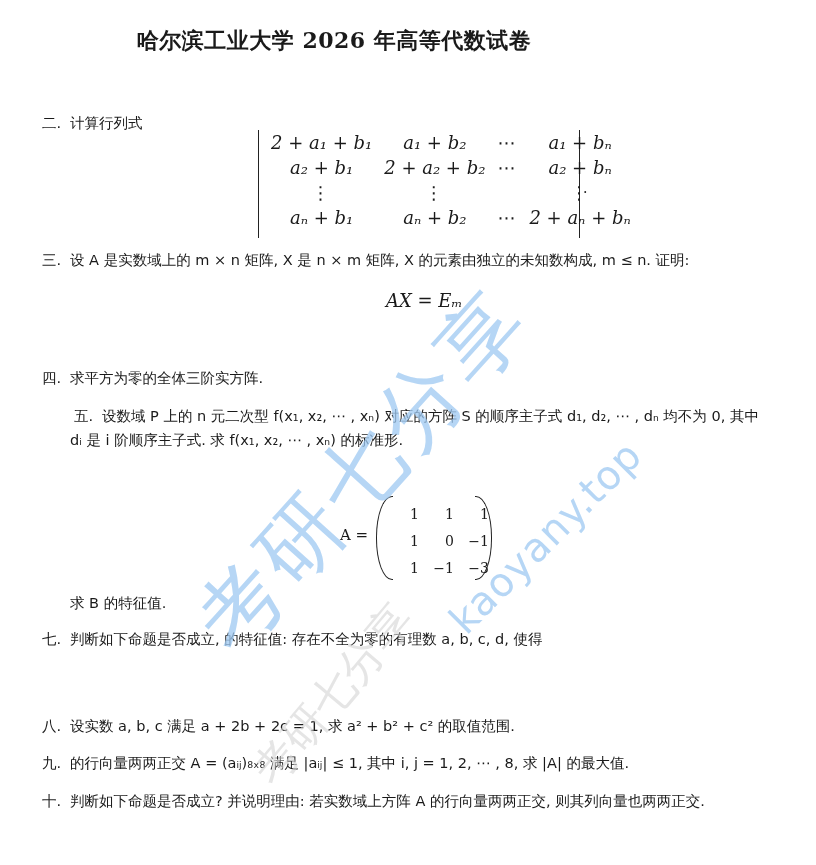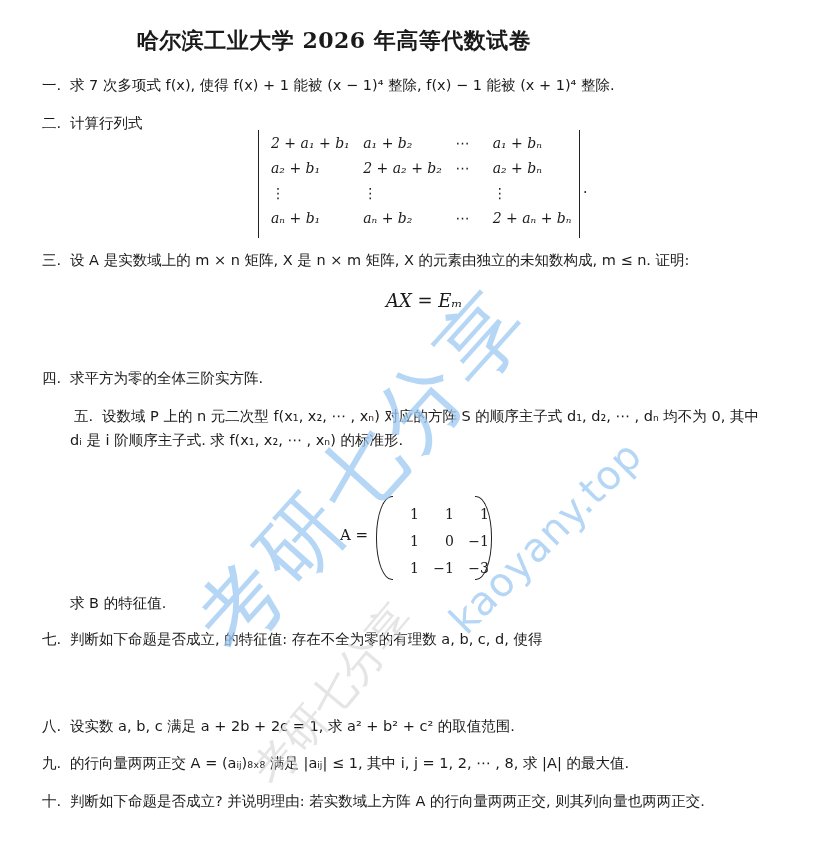--- a/index.html
+++ b/index.html
@@ -21,22 +21,22 @@
   }
   .q .num { display: inline-block; width: 28px; }
   .q .body { }
   .indent { position: absolute; font-size: 14.5px; line-height: 22px; font-family: "DejaVu Sans", sans-serif; white-space: nowrap; }
   .det {
     position: absolute; left: 258px; top: 130px; width: 320px; height: 108px;
     border-left: 1.5px solid #222; border-right: 1.5px solid #222;
   }
   .det table { border-collapse: collapse; margin-left: 6px; }
   .det td {
-    font-family: "DejaVu Serif", serif; font-style: italic; font-size: 14px;
-    text-align: left; height: 25px; padding: 0 6px; white-space: nowrap;
+    font-family: "DejaVu Serif", serif; font-style: italic; font-size: 18px;
+    text-align: center; height: 25px; padding: 0 6px; white-space: nowrap;
   }
   .det td.dots { font-style: normal; letter-spacing: 2px; }
   .det-dot { position: absolute; left: 583px; top: 180px; font-size: 14px; }
   .eq {
     position: absolute; font-family: "DejaVu Serif", serif; font-style: italic; font-size: 18px;
     white-space: nowrap;
   }
   .matA { position: absolute; left: 340px; top: 496px; width: 160px; height: 84px; }
   .matA .lbl { position: absolute; left: 0; top: 30px; font-family: "DejaVu Serif", serif; font-size: 15px; }
   .matA .paren {
@@ -55,23 +55,20 @@
 </style>
 </head>
 <body>
 
 <div class="page">
 
   <div class="title">
     <span>哈尔滨工业大学 </span><span class="yr">2026</span><span> 年高等代数试卷</span>
   </div>
 
-  <div class="q" style="top:74px;">
-    <span class="num">一.</span><span class="body">求 7 次多项式 f(x), 使得 f(x) + 1 能被 (x − 1)⁴ 整除, f(x) − 1 能被 (x + 1)⁴ 整除.</span>
-  </div>
 
   <div class="q" style="top:112px;">
     <span class="num">二.</span><span class="body">计算行列式</span>
   </div>
   <div class="det">
     <table>
       <tbody>
           <tr>
         <td style="width:82px">2 + a₁ + b₁</td>
         <td style="width:82px">a₁ + b₂</td>

